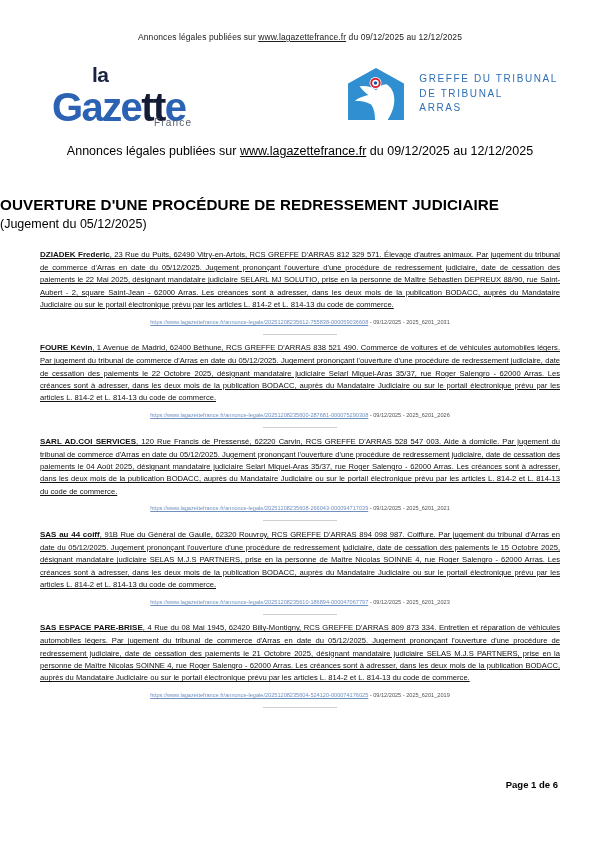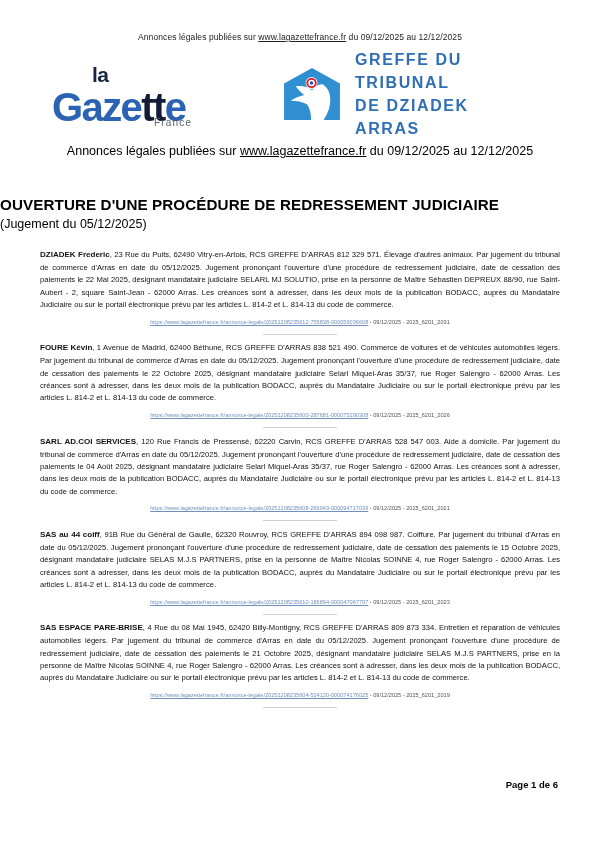--- a/index.html
+++ b/index.html
@@ -88,22 +88,22 @@
     align-items: center;
     gap: 14px;
   }
   .greffe-mark {
     width: 58px;
     height: 54px;
     flex: none;
   }
   .greffe-text {
     color: #2f6fb5;
-    font-size: 16px;
-    font-weight: bold;
+    font-size: 10px;
+    font-weight: normal;
     letter-spacing: 1.6px;
     line-height: 1.45;
     font-family: "Liberation Sans", sans-serif;
   }
 
   
   .pub-line {
     margin-top: 14px;
     text-align: center;
     font-size: 12.5px;
@@ -132,20 +132,21 @@
     padding: 0 40px;
   }
   .ann {
     margin-bottom: 2px;
   }
   .ann-body {
     font-size: 7.6px;
     line-height: 1.62;
     text-align: justify;
     color: #111;
+    text-decoration: underline;
   }
   .ann-body b {
     font-weight: bold;
     font-size: 8.0px;
   }
   .ann-ref {
     margin-top: 5px;
     margin-bottom: 9px;
     text-align: center;
     font-size: 5.6px;
@@ -194,21 +195,21 @@
       <path d="M30 1 L59 17 L59 55 L1 55 L1 17 Z" fill="#2f8fd0"></path>
       <path d="M42 55 C42 40 38 30 30 24 C25 20 19 19 13 20 C16 24 19 27 22 29 C17 30 12 32 8 35 C14 35 20 36 25 39 C28 43 29 49 29 55 Z" fill="#ffffff"></path>
       <path d="M41 18 C46 21 49 27 49 34 C49 42 46 49 42 55 L34 55 C34 45 33 34 29 26 C32 21 36 18 41 18 Z" fill="#ffffff"></path>
       <circle cx="29.5" cy="16.5" r="6.2" fill="#ffffff"></circle>
       <circle cx="29.5" cy="16.5" r="5.4" fill="#d8202f"></circle>
       <circle cx="29.5" cy="16.5" r="3.4" fill="#ffffff"></circle>
       <circle cx="29.5" cy="16.5" r="1.8" fill="#1b4fa0"></circle>
     </svg>
     <div class="greffe-text">
       <div>GREFFE DU TRIBUNAL</div>
-      <div>DE DZIADEK</div>
+      <div>DE TRIBUNAL</div>
       <div>ARRAS</div>
     </div>
   </div>
 </div>
 
 <div class="pub-line">
   <span>Annonces légales publiées sur </span><span class="u">www.lagazettefrance.fr</span><span> du 09/12/2025 au 12/12/2025</span>
 </div>
 
 <div class="title-block">

